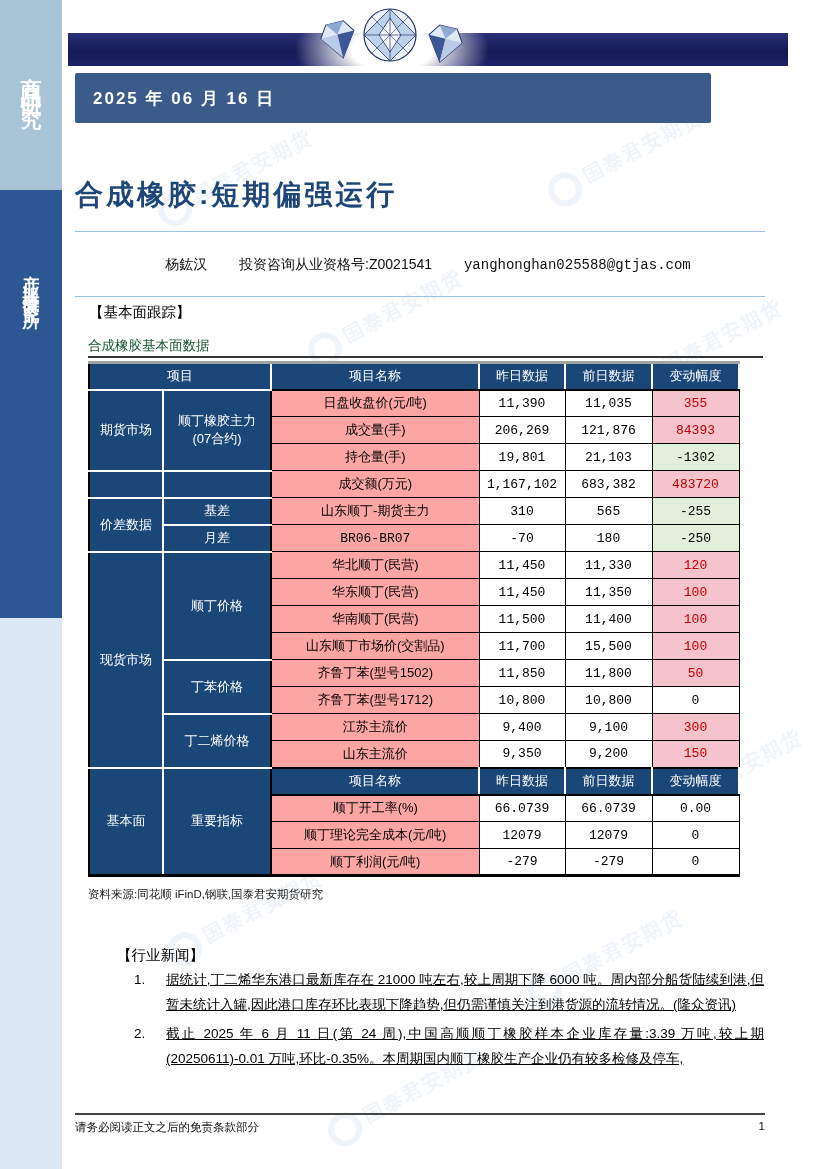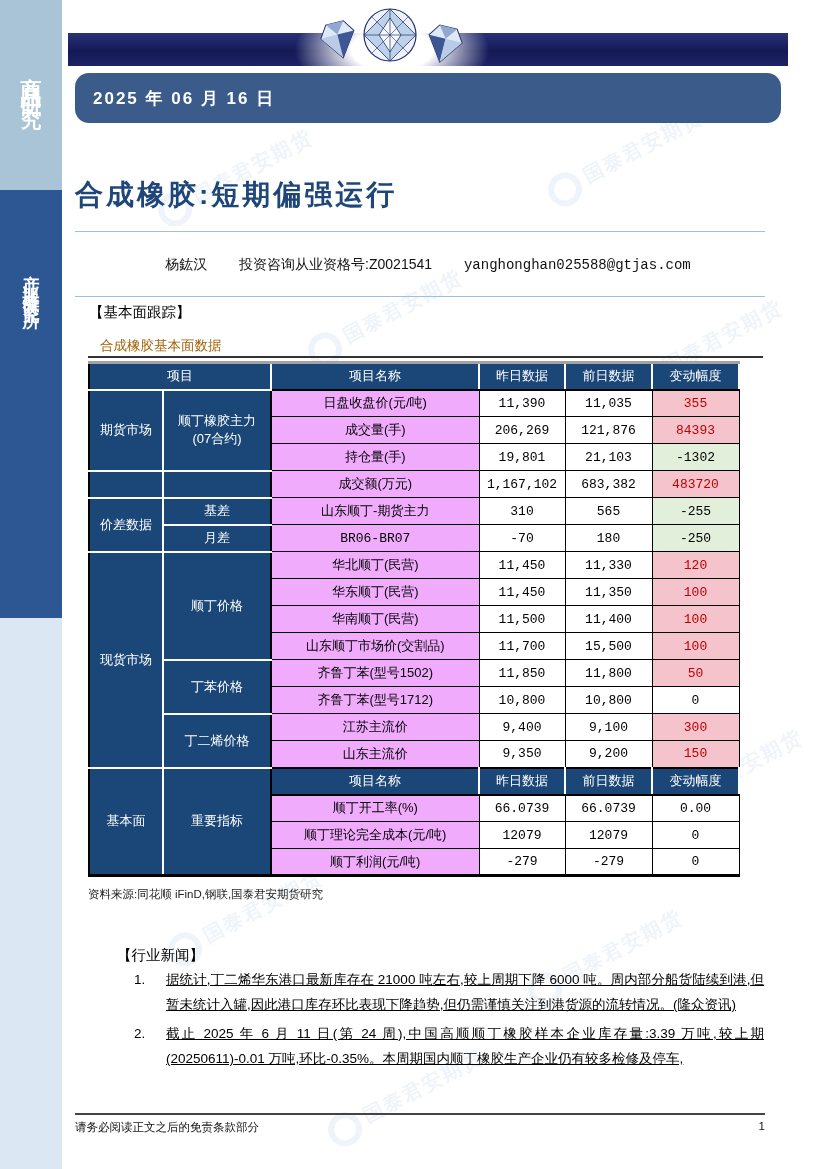--- a/index.html
+++ b/index.html
@@ -33,56 +33,56 @@
   
   .band {
     position:absolute; left:68px; top:33px; width:720px; height:33px; z-index:1;
     background:
       radial-gradient(ellipse 135px 70px at 45% 50%, #ffffff 0%, #ffffff 30%, rgba(255,255,255,0) 72%),
       linear-gradient(180deg, #2a3178 0%, #141a55 55%, #1d2367 100%);
   }
   .diamonds { position:absolute; left:300px; top:5px; z-index:3; }
   
   .datebox {
-    position:absolute; left:75px; top:73px; width:706px; height:50px; z-index:3;
-    background:#3b5c8a; border-radius:14px; display:flex; align-items:center;
+    position:absolute; left:75px; top:73px; width:636px; height:50px; z-index:3;
+    background:#3b5c8a; border-radius:2px; display:flex; align-items:center;
   }
   .datebox span { color:#fff; font-weight:bold; font-size:17px; padding-left:18px; letter-spacing:2px; }
   
   .title {
     position:absolute; left:75px; top:176px; width:706px; z-index:3;
     color:#1f4679; font-size:28px; font-weight:bold; letter-spacing:3px;
   }
   .hr-light { position:absolute; height:1px; background:#9cc0e2; left:75px; width:690px; z-index:3; }
   .hr1 { top:231px; } .hr2 { top:296px; }
   .author {
     position:absolute; left:75px; top:256px; width:706px; text-align:center; z-index:3;
     font-size:14px; color:#111;
   }
   .author .mono, .num, .mono { font-family:"Liberation Mono","DejaVu Sans Mono",monospace; }
   .author span { margin:4px 14px; }
   .author a { color:#111; text-decoration:none; }
   
   .sec-tracking { position:absolute; left:89px; top:303px; font-size:14.5px; color:#000; z-index:3; }
-  .tbl-title   { position:absolute; left:100px; top:337px; font-size:13.5px; color:#a16207; z-index:3; }
+  .tbl-title   { position:absolute; left:88px; top:337px; font-size:13.5px; color:#14532d; z-index:3; }
   .tbl-line    { position:absolute; left:88px; top:356px; width:675px; height:2px; background:#333; z-index:3; }
   
   table.data {
     position:absolute; left:88px; top:361px; z-index:3;
     border-collapse:collapse; table-layout:fixed; width:650px;
     border-top:3px solid #a3a3a3; border-bottom:3px solid #000;
   }
   table.data td { height:27px; text-align:center; vertical-align:middle; font-size:13px; overflow:hidden; }
   col.c1{width:74px;} col.c2{width:108px;} col.c3{width:208px;} col.c4{width:86px;} col.c5{width:87px;} col.c6{width:87px;}
   td.nv { background:#1a4678; color:#fff; border:2px solid #fff; white-space:pre-line; line-height:1.35; }
   td.nv.rb { border-right:2.5px solid #000; }
   td.nv.lb { border-left:2px solid #000; }
   td.hd { background:#1a4678; color:#fff; border:2px solid #fff; border-bottom:2.5px solid #000; }
   td.hd2 { background:#1a4678; color:#fff; border:2px solid #fff; border-top:2px solid #000; border-bottom:2.5px solid #000; }
-  td.nm  { background:#f0abfc; color:#000; border:1.2px solid #000; font-size:13.5px; }
+  td.nm  { background:#fca5a5; color:#000; border:1.2px solid #000; font-size:13.5px; }
   td.val { background:#fff; color:#000; border:1.2px solid #000; font-size:13.5px; }
   td.chg-up { background:#f4c3cc; color:#c00000; border:1.2px solid #000; font-size:13.5px; }
   td.chg-dn { background:#e2efda; color:#000; border:1.2px solid #000; font-size:13.5px; }
   td.chg-0  { background:#fff; color:#000; border:1.2px solid #000; font-size:13.5px; }
   .source { position:absolute; left:88px; top:887px; font-size:11.5px; color:#222; z-index:3; }
   
   .sec-news { position:absolute; left:117px; top:946px; font-size:14.5px; color:#000; z-index:3; }
   .news { position:absolute; left:134px; top:968px; width:630px; z-index:3; }
   .news-item { display:flex; margin-bottom:4px; }
   .news-num { width:32px; flex:0 0 32px; font-size:13.5px; color:#000; line-height:1.85; }

